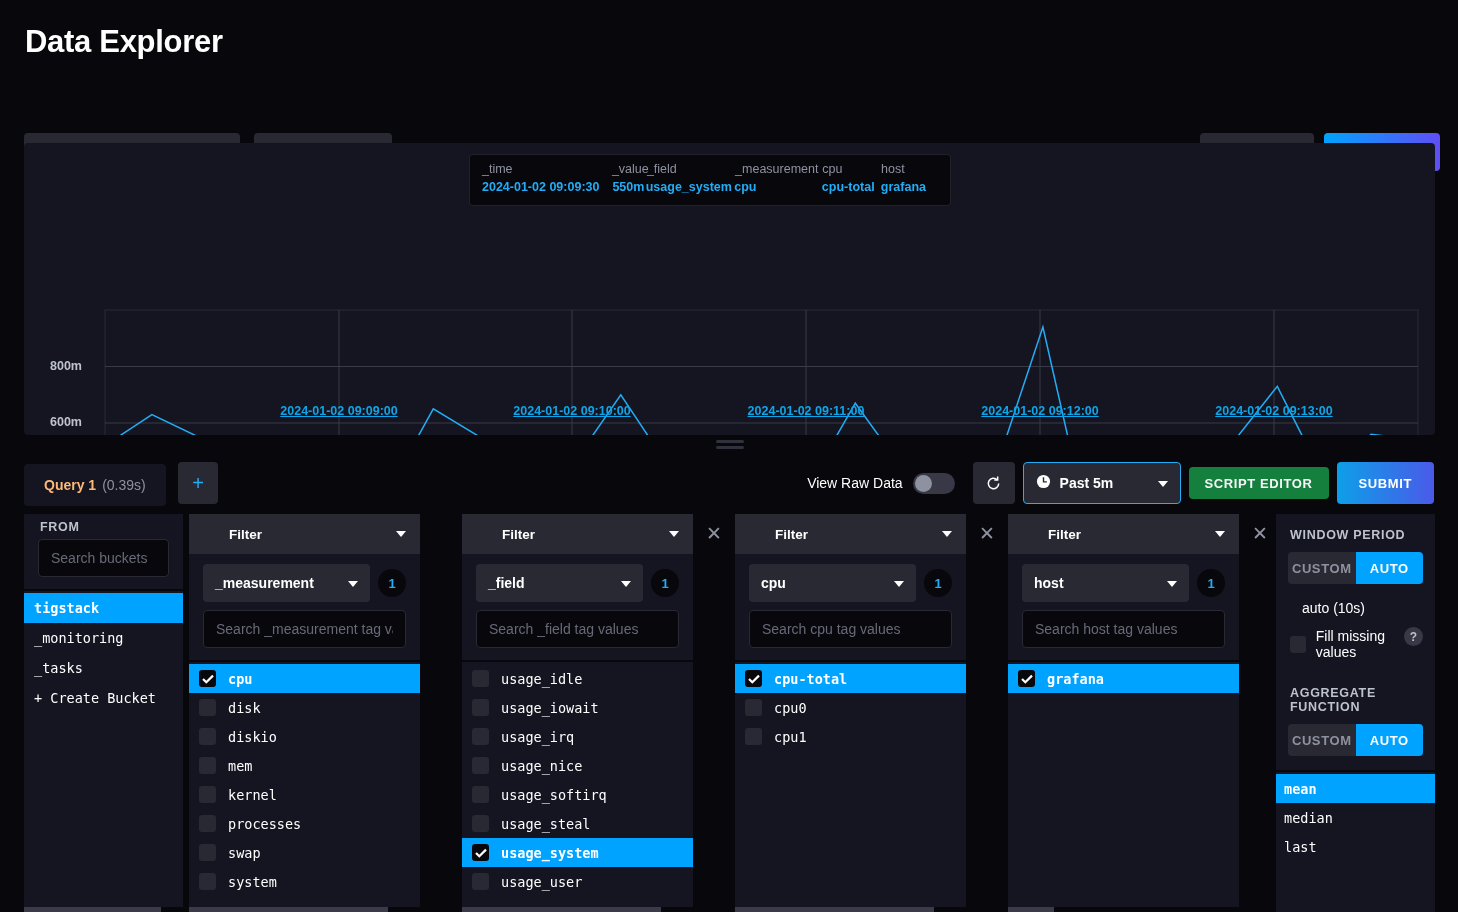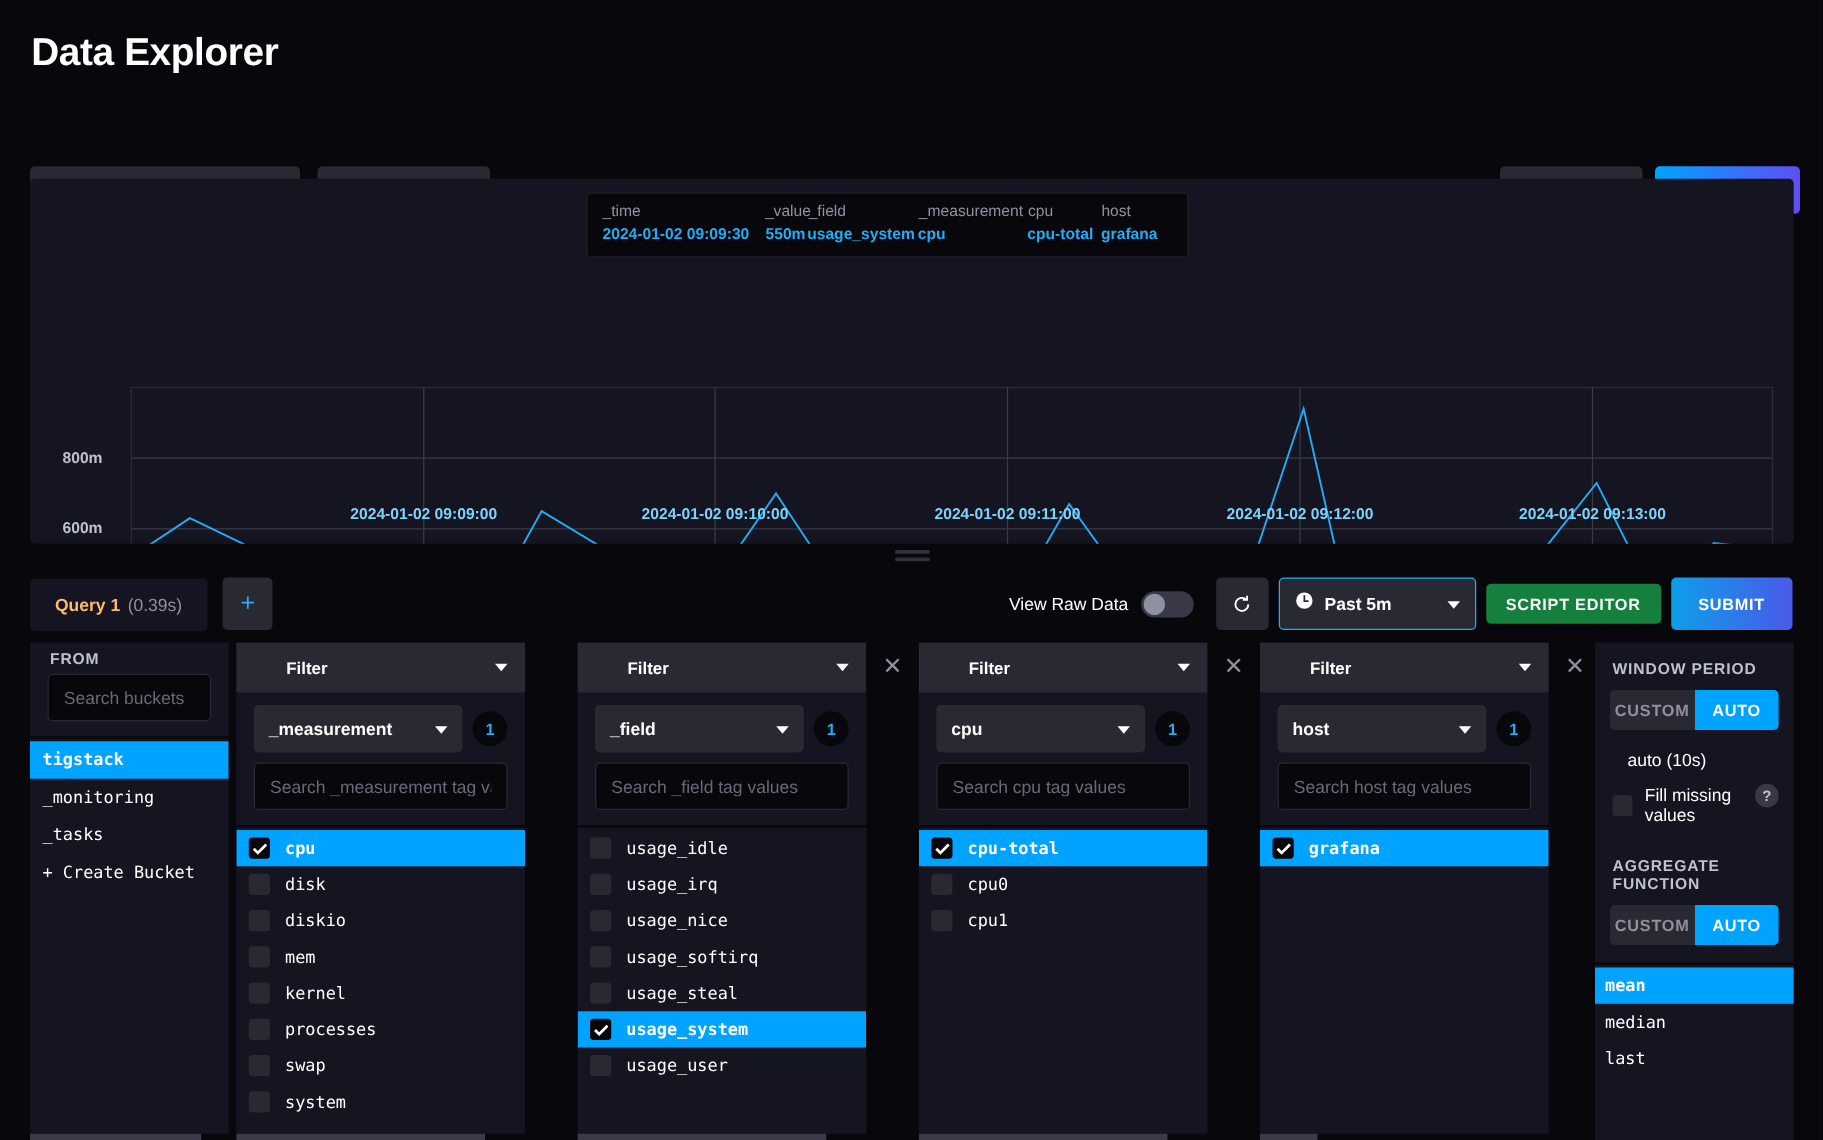--- a/index.html
+++ b/index.html
@@ -50,22 +50,22 @@
   .graph-panel {
     position: absolute; left: 24px; top: 143px; width: 1411px; height: 292px;
     background: #151521; border-radius: 4px;
   }
   .plot-svg { position: absolute; left: 0; top: 0; }
   .ytick {
     position: absolute; font-size: 12.5px; font-weight: bold; color: #bec2cc;
     text-align: right; width: 52px; left: 6px;
   }
   .xtick {
-    position: absolute; font-size: 12.5px; font-weight: bold; color: #7dd3fc;
-    top: 261px; transform: translateX(-50%); white-space: nowrap;
+    position: absolute; font-size: 12.5px; font-weight: bold; color: #0ea5e9;
+    top: 261px; transform: translateX(-50%); white-space: nowrap; text-decoration: underline;
   }
   
   .tooltip {
     position: absolute; left: 470px; top: 155px; width: 480px; height: 50px;
     background: #07070c; border-radius: 3px; padding: 7px 12px 0 12px;
     box-shadow: 0 0 0 1px #202028;
   }
   .tt-row { display: flex; font-size: 12.5px; white-space: nowrap; }
   .tt-head { color: #8e91a0; margin-bottom: 4px; }
   .tt-val { color: #22adf6; font-weight: bold; }
@@ -451,20 +451,24 @@
           <input placeholder="Search _field tag values" style="">
         </div>
         <div class="divider"></div>
         <div class="list">
           <div class="item">
             <span class="cb"></span>
             <span class="txt">usage_idle</span>
           </div>
           <div class="item">
             <span class="cb"></span>
+            <span class="txt">usage_iowait</span>
+          </div>
+          <div class="item">
+            <span class="cb"></span>
             <span class="txt">usage_irq</span>
           </div>
           <div class="item">
             <span class="cb"></span>
             <span class="txt">usage_nice</span>
           </div>
           <div class="item">
             <span class="cb"></span>
             <span class="txt">usage_softirq</span>
           </div>

